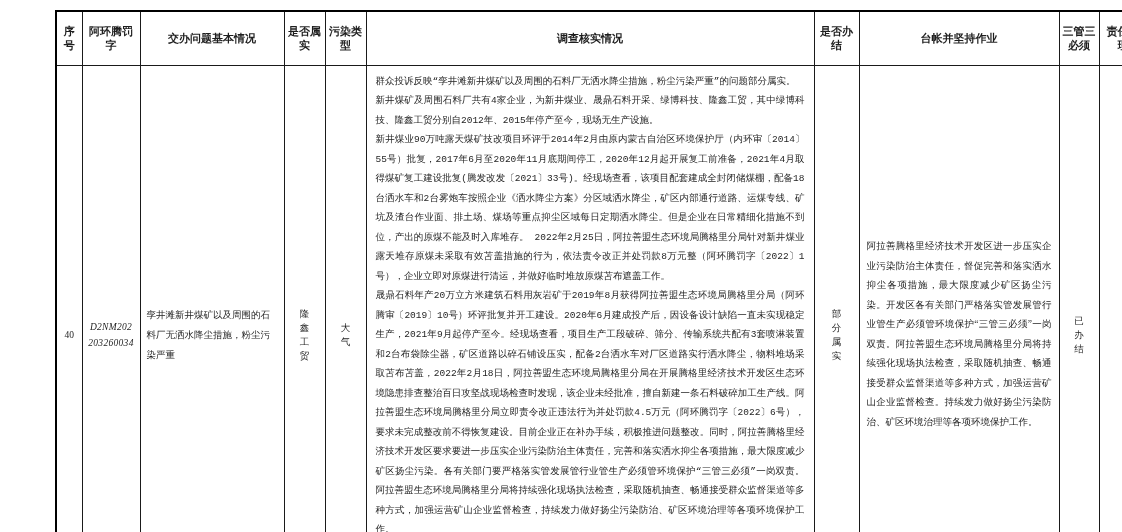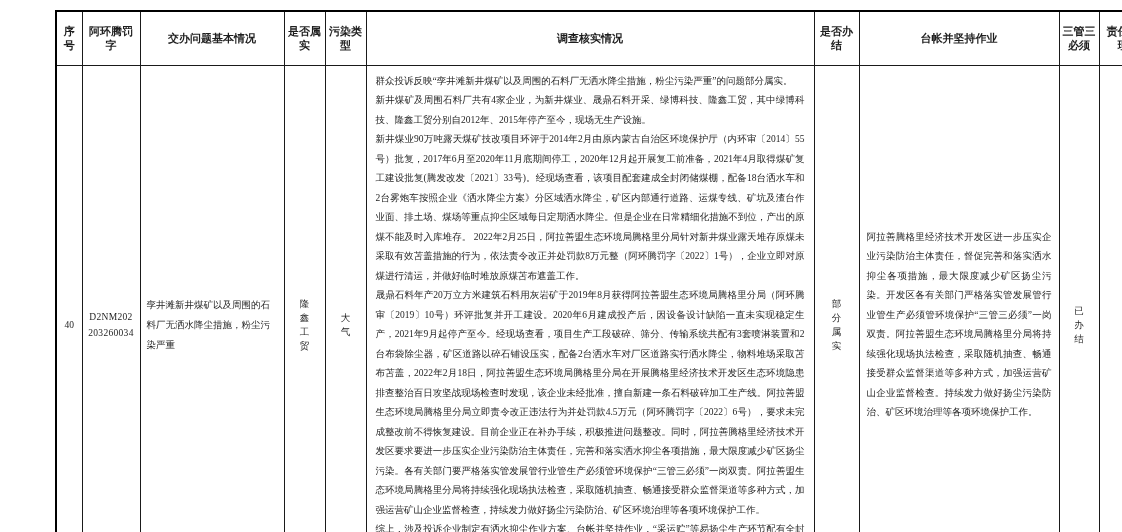--- a/index.html
+++ b/index.html
@@ -7,25 +7,25 @@
        font-family:"Liberation Serif","DejaVu Serif",serif;color:#1e1e1e;}
   .sheet{box-sizing:border-box;width:1116px;height:526px;margin:10px;padding-left:45px;}
   table{border-collapse:collapse;table-layout:fixed;width:1114px;height:524px;
         border:2px solid #000;}
   td,th{border:1px solid #1a1a1a;vertical-align:middle;text-align:center;
         padding:2px 3px;box-sizing:border-box;overflow:hidden;}
   th{font-size:11px;font-weight:bold;line-height:14px;padding:4px 2px;}
   td{font-size:9.5px;line-height:14px;}
   .num{font-size:9.5px;}
   .caseno{display:inline-block;max-width:46px;word-break:break-all;
-          line-height:16px;letter-spacing:.3px;}
+          line-height:16px;letter-spacing:.3px;font-style:italic;}
   .problem{ text-align:left;line-height:20px;padding:4px 6px;}
   .vert{display:inline-block;width:1.05em;word-break:break-all;line-height:14px;}
   .longtext{text-align:justify;vertical-align:middle;padding:6px 9px;}
-  .longtext p{margin:0;line-height:19.5px;}
+  .longtext p{margin:0;line-height:19.5px;font-family:Liberation Mono, monospace;}
   .handling{text-align:justify;padding:6px 7px;line-height:19.5px;}
   .hdr-row{height:54px;}
   .body-row{height:470px;}
 </style>
 </head>
 <body>
 
 <div class="sheet">
   <table>
     <colgroup>

